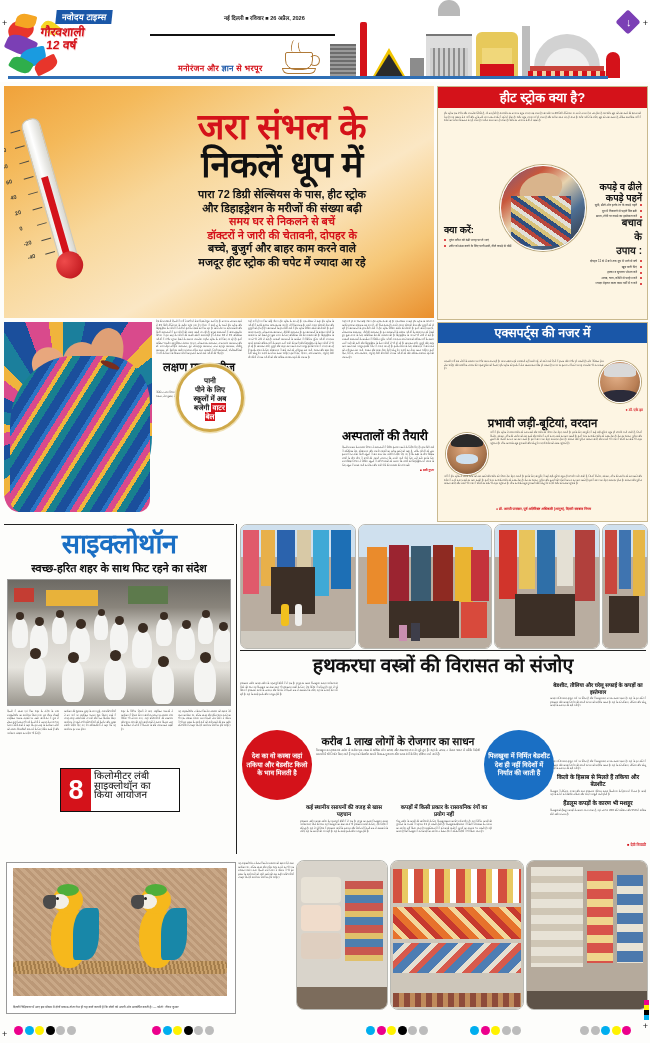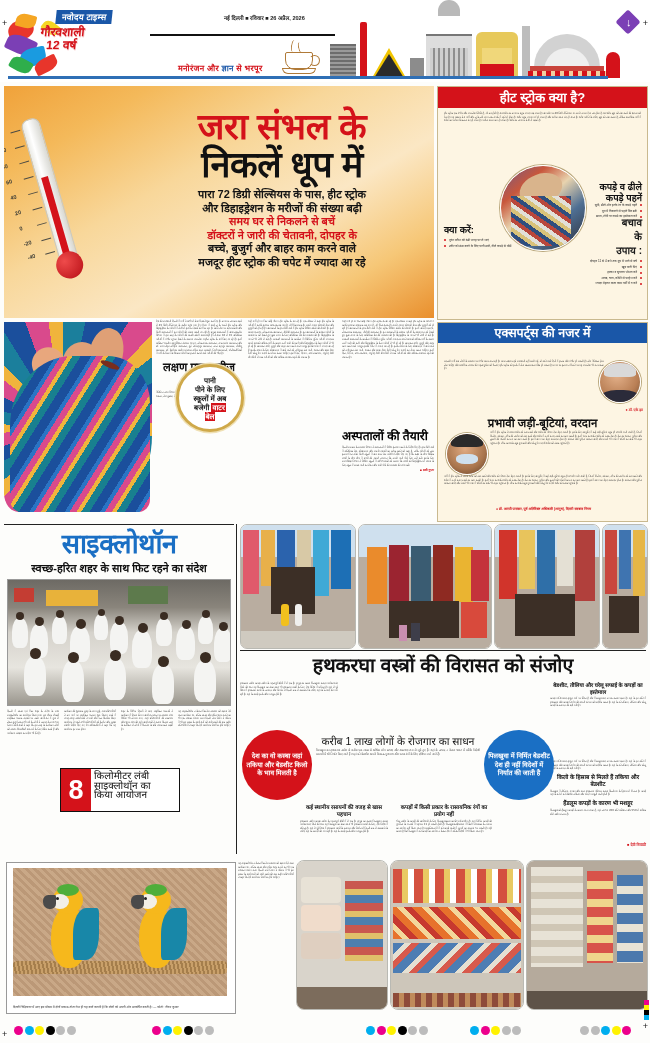--- a/index.html
+++ b/index.html
@@ -193,21 +193,21 @@
   .hl-c1{position:absolute;left:0;top:28px;width:98px;}
   .hl-c4{position:absolute;left:310px;top:28px;width:96px;}
   .hl-c4 h5{margin:0 0 2px 0;font-size:5.4px;line-height:6.6px;text-align:center;color:#111;}
   .circ-red{position:absolute;left:2px;top:76px;width:70px;height:70px;border-radius:50%;
     background:#d4121a;color:#fff;display:flex;align-items:center;justify-content:center;z-index:3;}
   .circ-red span{font-size:6.6px;line-height:8.4px;font-weight:bold;text-align:center;display:block;padding:0 4px;}
   .circ-blue{position:absolute;left:244px;top:76px;width:70px;height:70px;border-radius:50%;
     background:#1a6fc4;color:#fff;display:flex;align-items:center;justify-content:center;z-index:3;}
   .circ-blue span{font-size:6.6px;line-height:8.4px;font-weight:bold;text-align:center;display:block;padding:0 4px;}
   .hl-mid-h{position:absolute;left:74px;top:80px;width:168px;text-align:center;
-    font-size:10.5px;font-weight:normal;color:#111;}
+    font-size:10.5px;font-weight:bold;color:#111;}
   .hl-mid-b{position:absolute;left:76px;top:94px;width:164px;}
   .hl-b1{position:absolute;left:60px;top:150px;width:88px;}
   .hl-b1 h5,.hl-b2 h5{margin:0 0 2px 0;font-size:5.6px;line-height:6.8px;text-align:center;color:#111;}
   .hl-b2{position:absolute;left:156px;top:150px;width:96px;}
   .hl-c4b{position:absolute;left:310px;top:106px;width:96px;}
   .hl-c4b h5{margin:3px 0 2px 0;font-size:5.8px;line-height:7px;text-align:center;color:#111;}
   .hl-cred{position:absolute;right:0;top:188px;font-size:3.8px;color:#d4121a;font-weight:bold;}
   .hl-cred:before{content:"■ ";}
 
   

